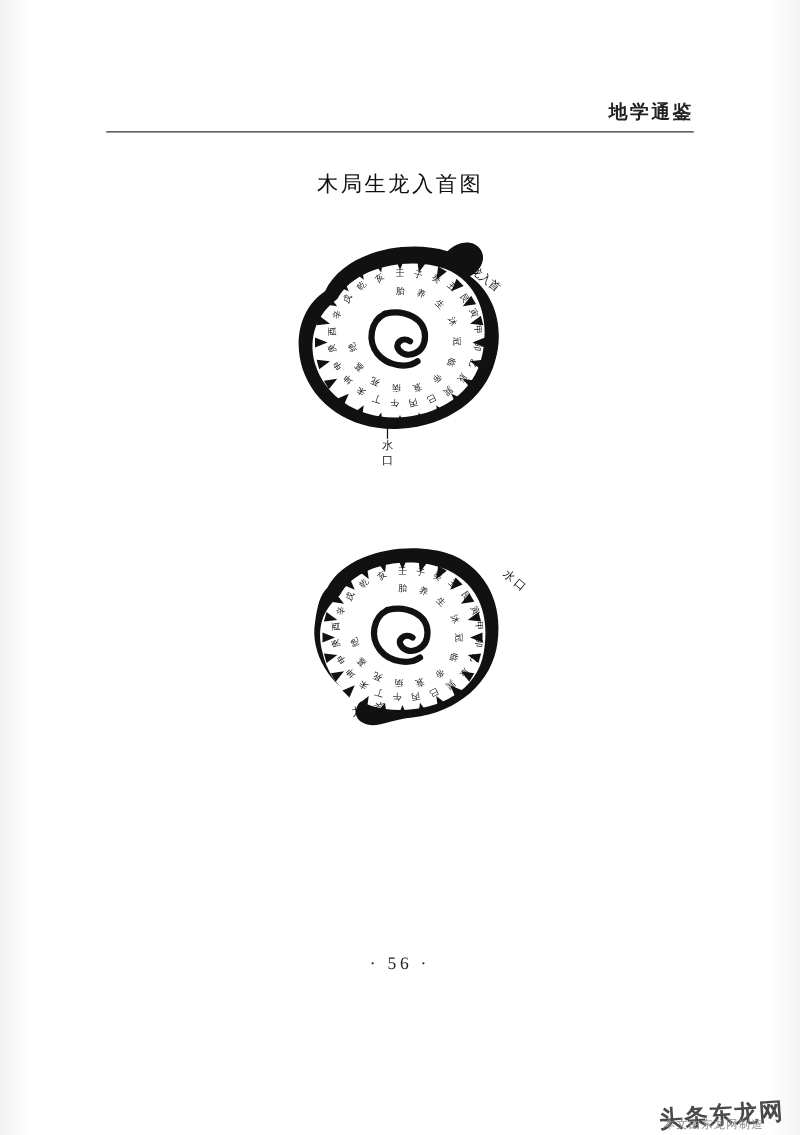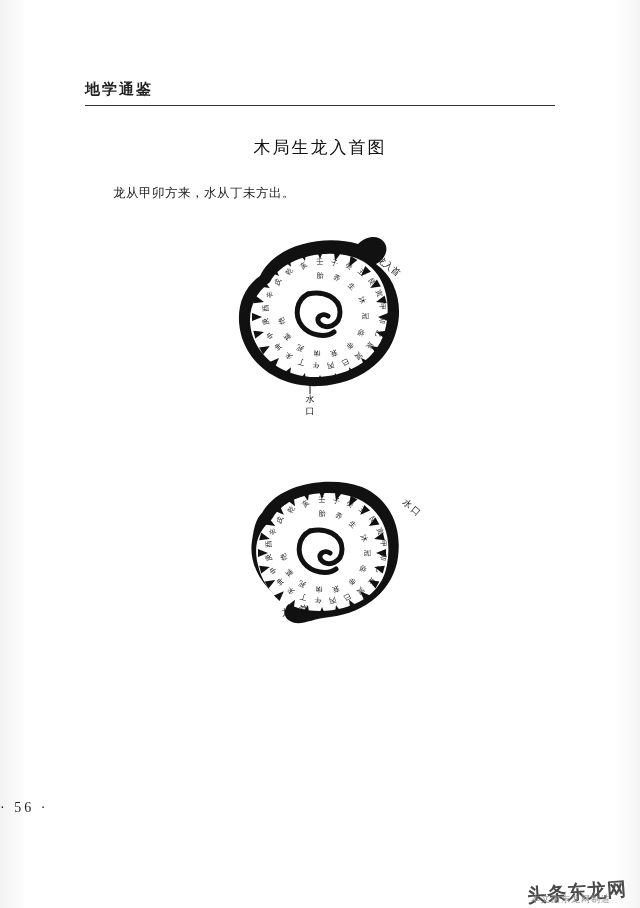--- a/index.html
+++ b/index.html
@@ -31,21 +31,21 @@
       linear-gradient(90deg, #f2f2f2 0px, #ffffff 26px, #ffffff 614px, #f4f4f4 640px);
     pointer-events: none;
   }
   .content {
     position: absolute;
     left: 85px;
     top: 80px;
     width: 470px;
   }
   .header-title {
-    text-align: left;
+    text-align: right;
     font-size: 15px;
     letter-spacing: 2px;
     font-weight: 600;
     color: #222;
     padding-bottom: 6px;
   }
   .header-rule {
     border: 0;
     border-top: 1px solid #333;
     margin: 0 0 0 0;
@@ -77,22 +77,22 @@
     height: 175px;
   }
   .fig-svg {
     display: block;
     margin: 0 auto;
   }
   .page-number {
     position: absolute;
     left: 0;
     right: 0;
-    top: 800px;
-    text-align: left;
+    top: 764px;
+    text-align: center;
     font-size: 14px;
     letter-spacing: 3px;
     color: #222;
     font-family: Liberation Serif, serif;
   }
   .watermark {
     position: absolute;
     right: 12px;
     bottom: 6px;
     font-size: 19px;
@@ -129,21 +129,20 @@
 
 <div class="page">
 
   <div class="content">
 
     <div class="header-title">地学通鉴</div>
     <hr class="header-rule">
 
     <div class="section">
       <div class="section-title">木局生龙入首图</div>
-      <div class="section-note">龙从甲卯方来，水从丁未方出。</div>
 
       <div class="figure">
         <svg class="fig-svg" width="260" height="210" viewBox="0 0 260 210">
 
           <g>
             <path d="M70 60 C85 28 135 18 168 28 C176 20 188 18 194 26 C200 34 194 44 186 48
                      C206 62 214 90 206 116 C198 146 168 168 130 170 C92 172 62 152 52 122
                      C44 96 52 72 70 60 Z" fill="#111111"></path>
           </g>
 

